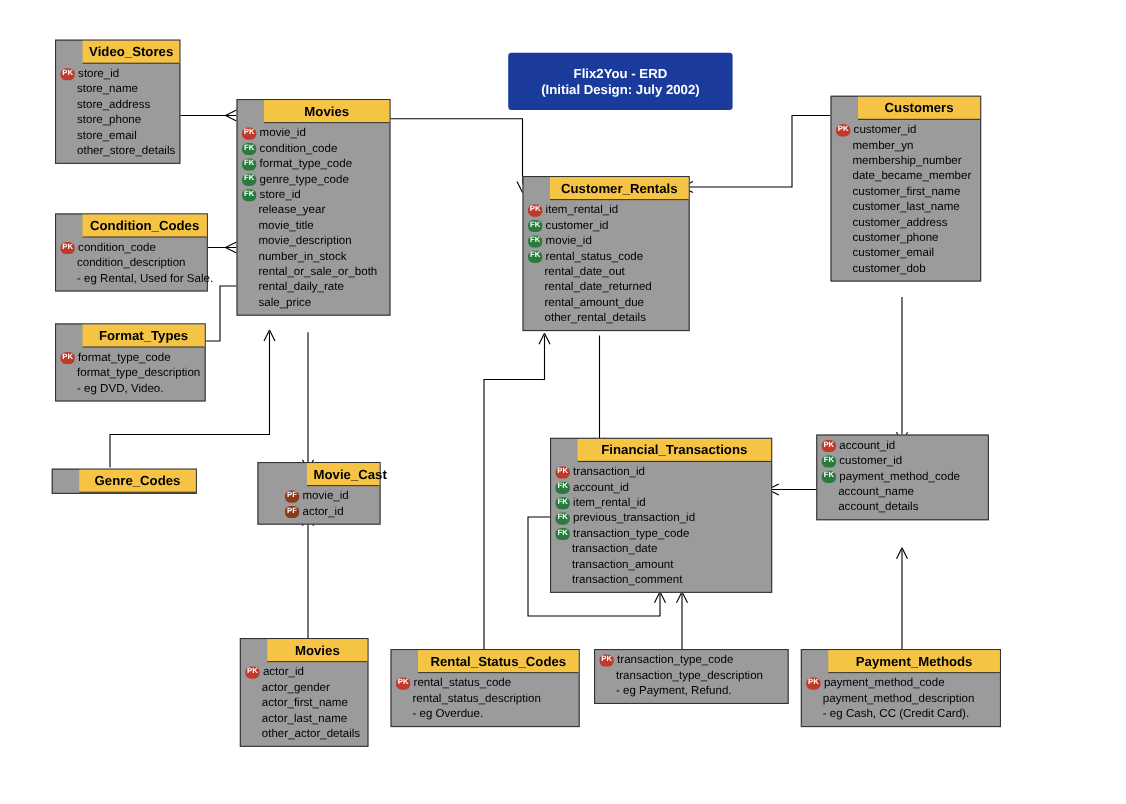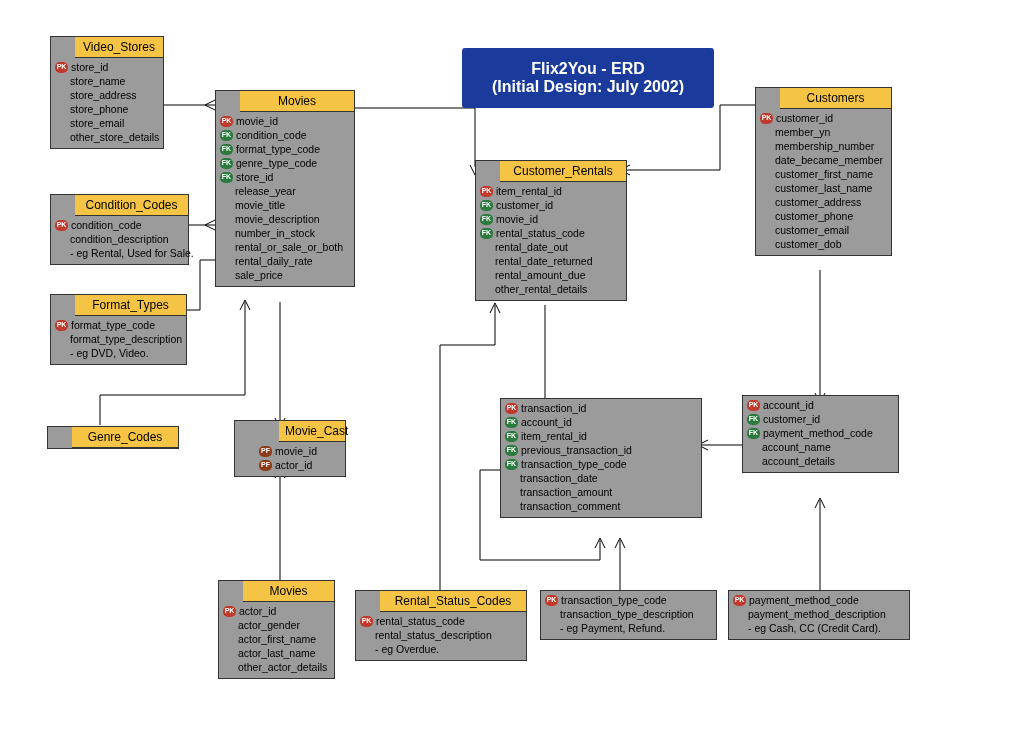--- a/index.html
+++ b/index.html
@@ -9,37 +9,37 @@
     background: #ffffff;
     width: 1024px;
     height: 731px;
     position: relative;
     overflow: hidden;
   }
   .title-box {
     position: absolute;
     background: #1a3b9c;
     color: #fff;
-    font-size: 16px;
+    font-size: 12px;
     font-weight: bold;
     text-align: center;
     padding: 12px 30px;
     border-radius: 3px;
   }
   .entity {
     position: absolute;
     border: 1px solid #333;
     background: #9b9b9b;
     font-size: 10.5px;
     line-height: 14px;
   }
   .entity-header {
     background: #f5c445;
     color: #000;
-    font-weight: normal;
+    font-weight: bold;
     text-align: center;
     padding: 3px 6px;
     border-bottom: 1px solid #333;
     font-size: 12px;
     margin-left: 24px;
   }
   .entity-body {
     padding: 2px 0 4px 0;
     color: #000;
   }
@@ -392,20 +392,21 @@
         <span>customer_email</span>
       </div>
       <div class="attr">
         <span class="no-key"></span>
         <span>customer_dob</span>
       </div>
     </div>
 </div>
 
 <div class="entity" style="left:500px; top:398px; width:200px;">
+  <div class="entity-header">Financial_Transactions</div>
   <div class="entity-body">
       <div class="attr">
         <span class="key-badge pk">PK</span>
         <span>transaction_id</span>
       </div>
       <div class="attr">
         <span class="key-badge fk">FK</span>
         <span>account_id</span>
       </div>
       <div class="attr">
@@ -489,20 +490,21 @@
         <span>transaction_type_description</span>
       </div>
       <div class="attr">
         <span class="no-key"></span>
         <span>- eg Payment, Refund.</span>
       </div>
     </div>
 </div>
 
 <div class="entity" style="left:728px; top:590px; width:180px;">
+  <div class="entity-header">Payment_Methods</div>
   <div class="entity-body">
       <div class="attr">
         <span class="key-badge pk">PK</span>
         <span>payment_method_code</span>
       </div>
       <div class="attr">
         <span class="no-key"></span>
         <span>payment_method_description</span>
       </div>
       <div class="attr">

